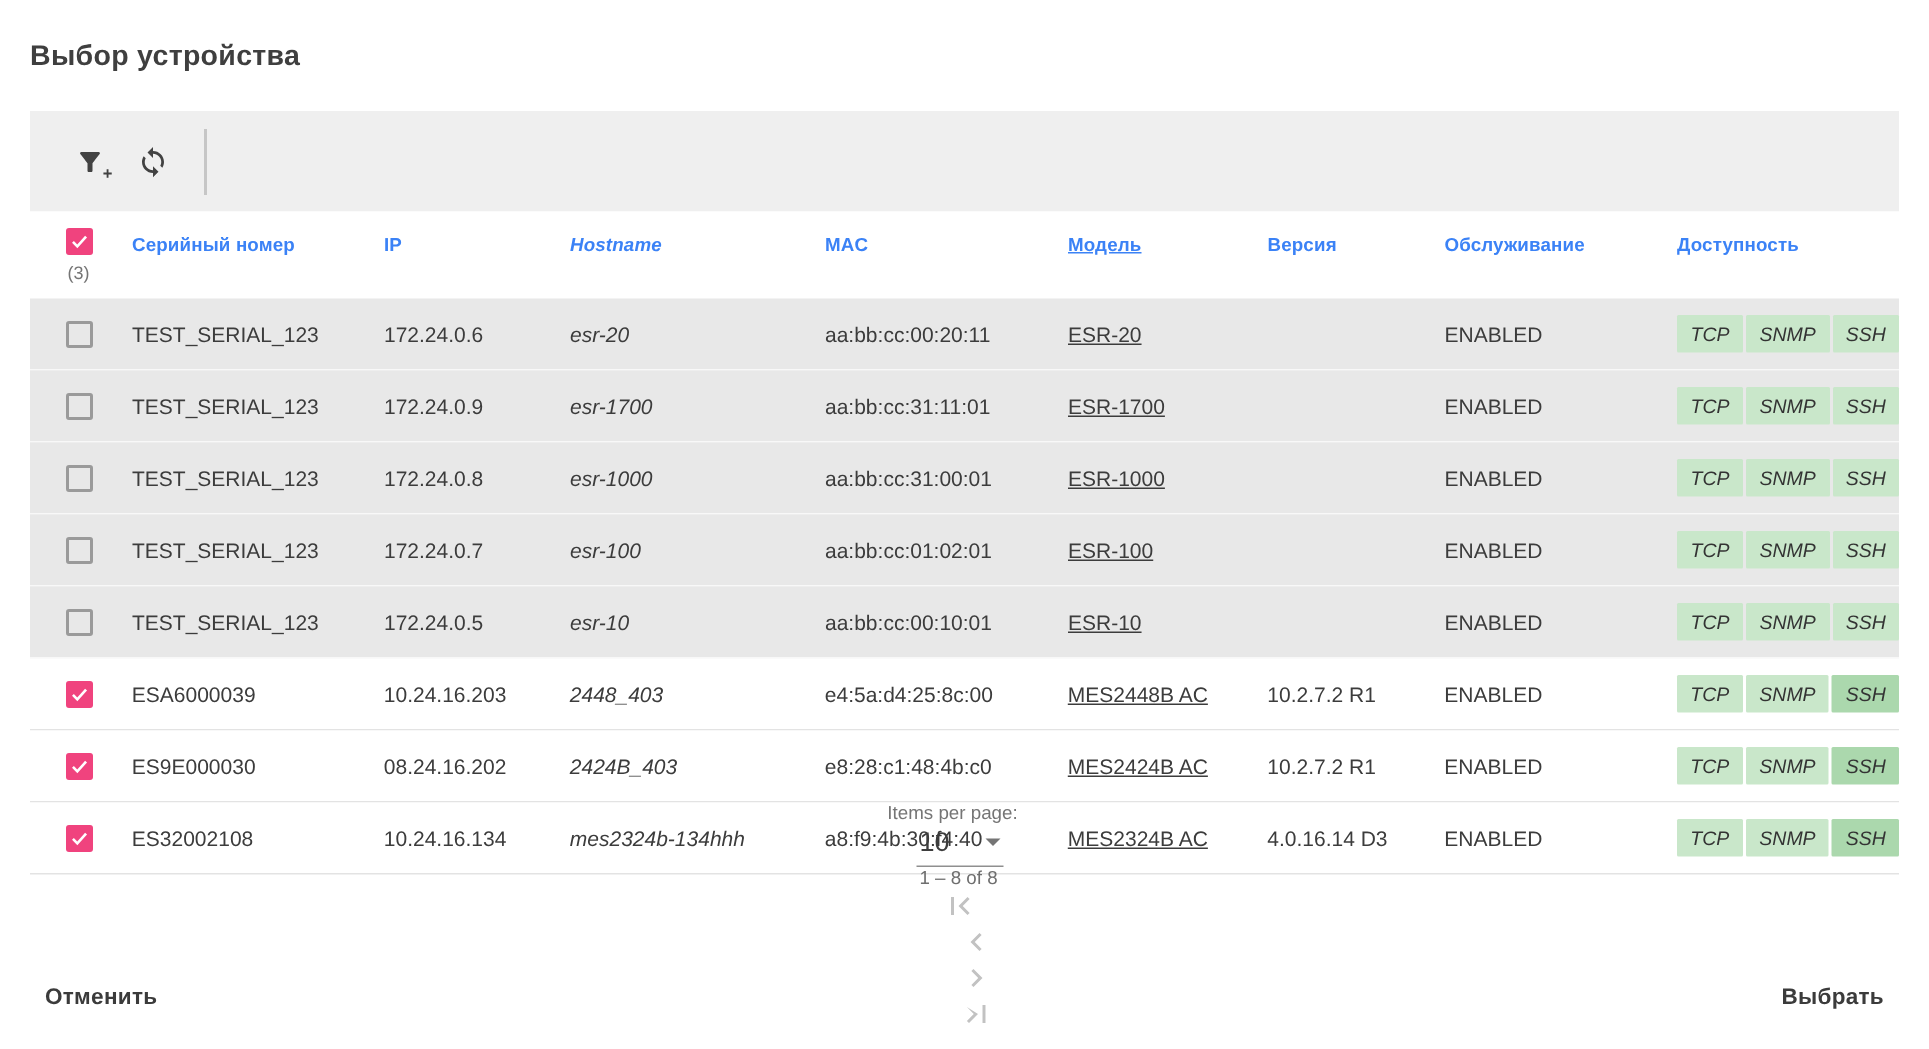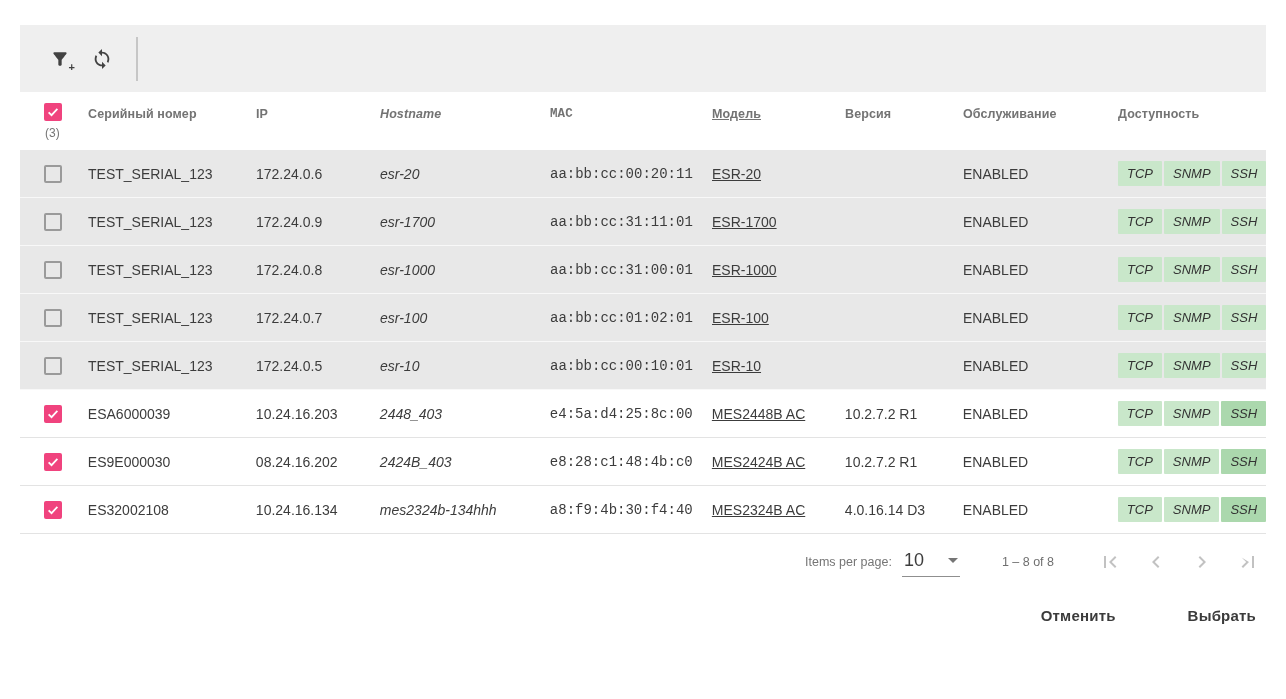--- a/index.html
+++ b/index.html
@@ -30,30 +30,30 @@
   .filter-plus{
     position:absolute;right:-3px;bottom:-2px;font-size:11px;font-weight:700;color:#424242;line-height:1;
   }
   .toolbar-divider{width:2px;height:44px;background:#c6c6c6;margin-left:4px;}
   
   .cell{flex:0 0 auto;}
   .col-check{flex:0 0 68px;padding-left:24px;}
   .col-serial{flex:0 0 168px;}
   .col-ip{flex:0 0 124px;}
   .col-host{flex:0 0 170px;font-style:italic;}
-  .col-mac{flex:0 0 162px;font-family:Liberation Mono, monospace;}
+  .col-mac{flex:0 0 162px;}
   .col-model{flex:0 0 133px;text-decoration:underline;}
   .col-version{flex:0 0 118px;}
   .col-maint{flex:0 0 155px;}
   .col-avail{flex:1 1 auto;}
   .thead{
     display:flex;align-items:flex-start;height:58px;padding-top:13px;background:#fff;
   }
   .th{
-    font-size:12.5px;font-weight:700;color:#737373;line-height:18px;letter-spacing:.1px;
+    font-size:12.5px;font-weight:700;color:#3b82f6;line-height:18px;letter-spacing:.1px;
   }
   .check-stack{display:flex;flex-direction:column;align-items:flex-start;margin-top:-2px;}
   .sel-count{font-size:12px;color:#757575;margin-top:5px;padding-left:1px;}
   .checkbox{
     width:18px;height:18px;border-radius:2px;cursor:pointer;flex:0 0 auto;
     display:flex;align-items:center;justify-content:center;
   }
   .checkbox.unchecked{border:2px solid #9a9a9a;background:transparent;}
   .checkbox.checked{background:var(--accent-pink);}
   .checkbox svg{width:14px;height:14px;}
@@ -63,49 +63,50 @@
   .trow.muted{background:#e8e8e8;border-bottom:1px solid #f8f8f8;}
   .trow.plain{background:#fff;border-bottom:1px solid #e3e3e3;justify-content:center;}
   .chip-strip{display:flex;gap:2px;font-style:italic;}
   .chip{
     font-size:13px;color:#333;padding:5px 9px;border-radius:1px;white-space:nowrap;
   }
   .chip.light{background:var(--chip-light);}
   .chip.dark{background:var(--chip-dark);}
   
   .paginator{
-    height:56px;display:flex;align-items:center;justify-content:flex-end;
-    padding-right:6px;color:#757575;font-size:12.5px;
+    height:56px;display:flex;align-items:center;justify-content:center;
+    padding-right:6px;color:#757575;font-size:12.5px;flex-direction:column;
   }
   .pp-label{margin-right:10px;}
   .pp-select{
     display:inline-flex;align-items:center;justify-content:space-between;
     width:58px;border:none;background:none;border-bottom:1px solid #8f8f8f;
     padding:2px 2px 5px 2px;cursor:pointer;color:#3d3d3d;font-size:18px;
     font-family:inherit;
   }
   .caret{width:0;height:0;border-left:5px solid transparent;border-right:5px solid transparent;border-top:5px solid #757575;}
   .pp-range{margin-left:42px;margin-right:44px;color:#6f6f6f;}
   .nav-btn{
     border:none;background:none;width:24px;height:24px;margin-left:22px;
     display:flex;align-items:center;justify-content:center;cursor:default;
   }
   .nav-btn svg{fill:#c2c2c2;}
   
-  .actions{display:flex;justify-content:flex-end;gap:52px;margin-top:8px;}
+  .actions{display:flex;justify-content:space-between;gap:52px;margin-top:8px;}
   .text-btn{
     border:none;background:none;cursor:pointer;padding:9px 10px;
     font-family:inherit;font-size:15px;font-weight:700;color:#3b3b3b;letter-spacing:.2px;
   }
 </style>
 </head>
 <body>
 
 <div class="content">
 
+  <h1 class="page-title">Выбор устройства</h1>
 
   <div class="toolbar">
     <button class="tool-btn">
       <span style="display:flex;">
         <svg width="20" height="20" viewBox="0 0 24 24">
             <path d="M4.25 5.61C6.27 8.2 10 13 10 13v6c0 .55.45 1 1 1h2c.55 0 1-.45 1-1v-6s3.72-4.8 5.74-7.39C20.25 4.95 19.78 4 18.95 4H5.04c-.83 0-1.3.95-.79 1.61z"></path>
           </svg>
       </span>
       <span class="filter-plus">+</span>
     </button>

